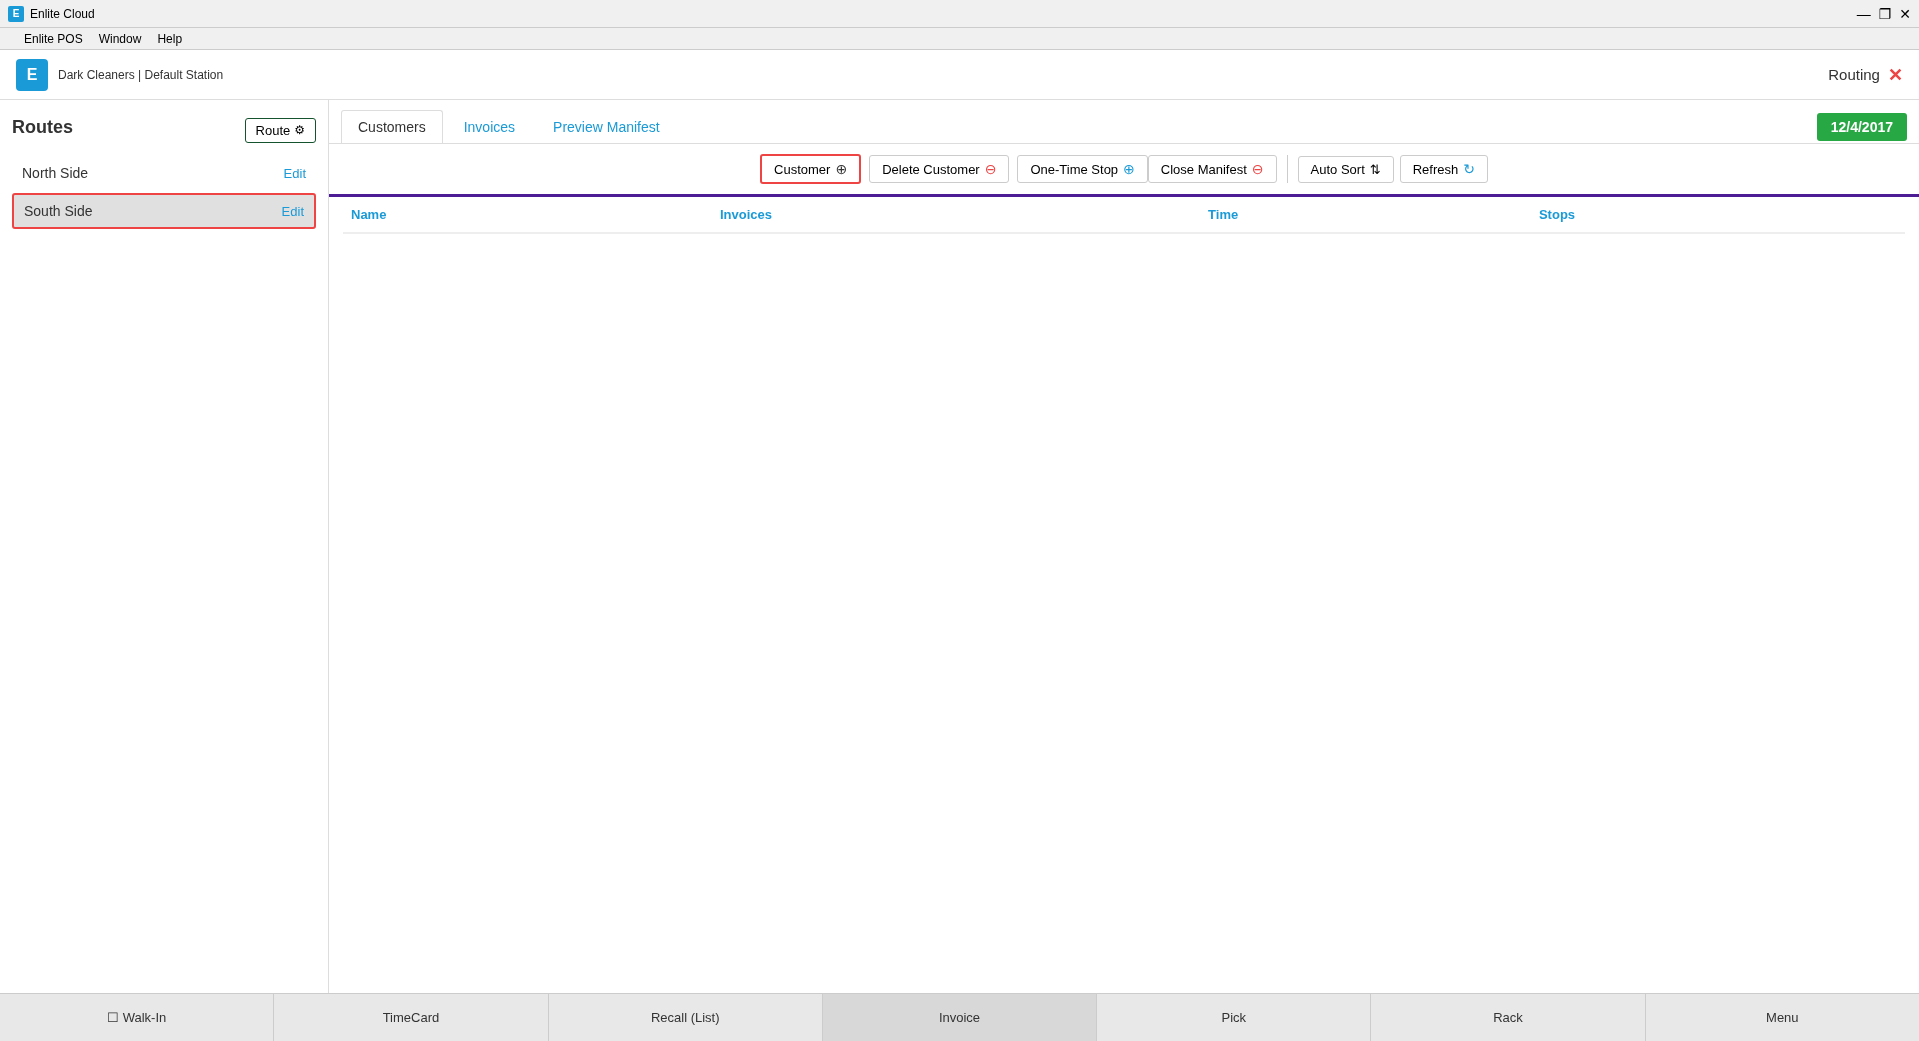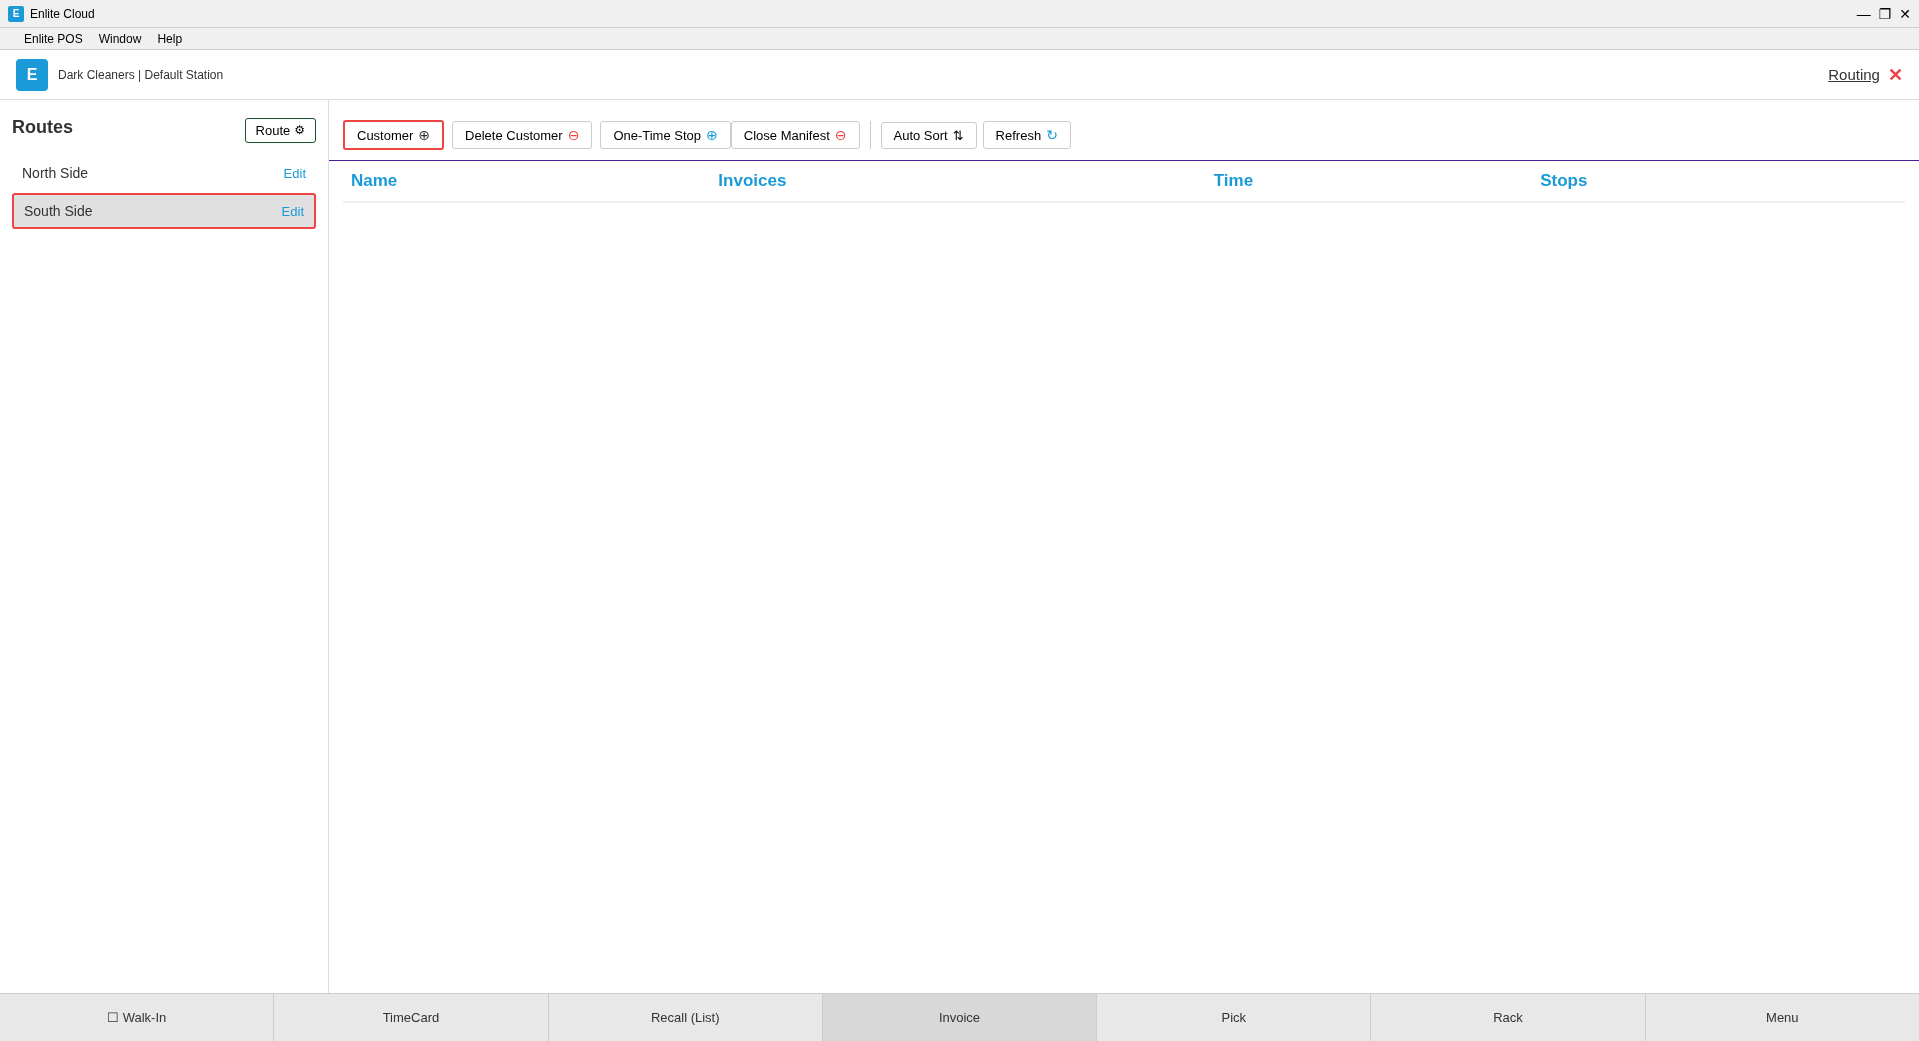--- a/index.html
+++ b/index.html
@@ -47,21 +47,21 @@
     .app-icon {
       width: 32px; height: 32px;
       background: #1a9ad7;
       color: white;
       font-weight: bold;
       font-size: 16px;
       display: flex; align-items: center; justify-content: center;
       border-radius: 4px;
     }
     #appheader-right { display: flex; align-items: center; gap: 8px; }
-    #routing-label { font-size: 15px; color: #333; text-decoration: underline; }
+    #routing-label { font-size: 15px; color: #333; }
     .close-x { color: #e44; font-size: 18px; cursor: pointer; font-weight: bold; }
 
     
     #main { display: flex; flex: 1; overflow: hidden; }
 
     
     #left-panel {
       width: 329px;
       background: #fff;
       border-right: 1px solid #ddd;
@@ -139,23 +139,23 @@
       padding: 6px 14px;
       border-radius: 3px;
       font-size: 14px;
       font-weight: bold;
     }
 
     
     #toolbar {
       display: flex;
       align-items: center;
-      justify-content: flex-start;
+      justify-content: center;
       padding: 10px 14px;
-      border-bottom: 1px solid #4c1d95;
+      border-bottom: 3px solid #4c1d95;
     }
     #toolbar-left { display: flex; gap: 8px; align-items: center; }
     #toolbar-right { display: flex; gap: 6px; align-items: center; }
 
     .toolbar-btn {
       background: white;
       border: 1px solid #ccc;
       border-radius: 3px;
       padding: 5px 12px;
       font-size: 13px;
@@ -171,21 +171,21 @@
     .divider { width: 1px; height: 28px; background: #ccc; margin: 0 4px; }
 
     
     #table-container { flex: 1; overflow-y: auto; padding: 0 14px; }
     table { width: 100%; border-collapse: collapse; }
     thead tr { border-bottom: 2px solid #eee; }
     thead th {
       text-align: left;
       padding: 10px 8px;
       color: #1a9ad7;
-      font-size: 17px;
+      font-size: 13px;
       font-weight: 600;
       cursor: pointer;
     }
 
     
     #bottombar {
       height: 48px;
       background: #e8e8e8;
       border-top: 1px solid #ccc;
       display: flex;
@@ -254,20 +254,28 @@
     </div>
 
     <div class="route-item selected">
       <span class="route-item-name">South Side</span>
       <a class="route-edit">Edit</a>
     </div>
   </div>
 
   <div id="right-panel">
 
+    <div id="tabs-bar">
+      <div id="tabs">
+        <div class="tab active">Customers</div>
+        <div class="tab">Invoices</div>
+        <div class="tab">Preview Manifest</div>
+      </div>
+      <div class="date-badge">12/4/2017</div>
+    </div>
 
     <div id="toolbar">
       <div id="toolbar-left">
         <button class="toolbar-btn outlined">
           <span>Customer</span>
           <span class="icon-circle-plus">⊕</span>
         </button>
         <button class="toolbar-btn">
           <span>Delete Customer</span>
           <span class="icon-circle-minus">⊖</span>

